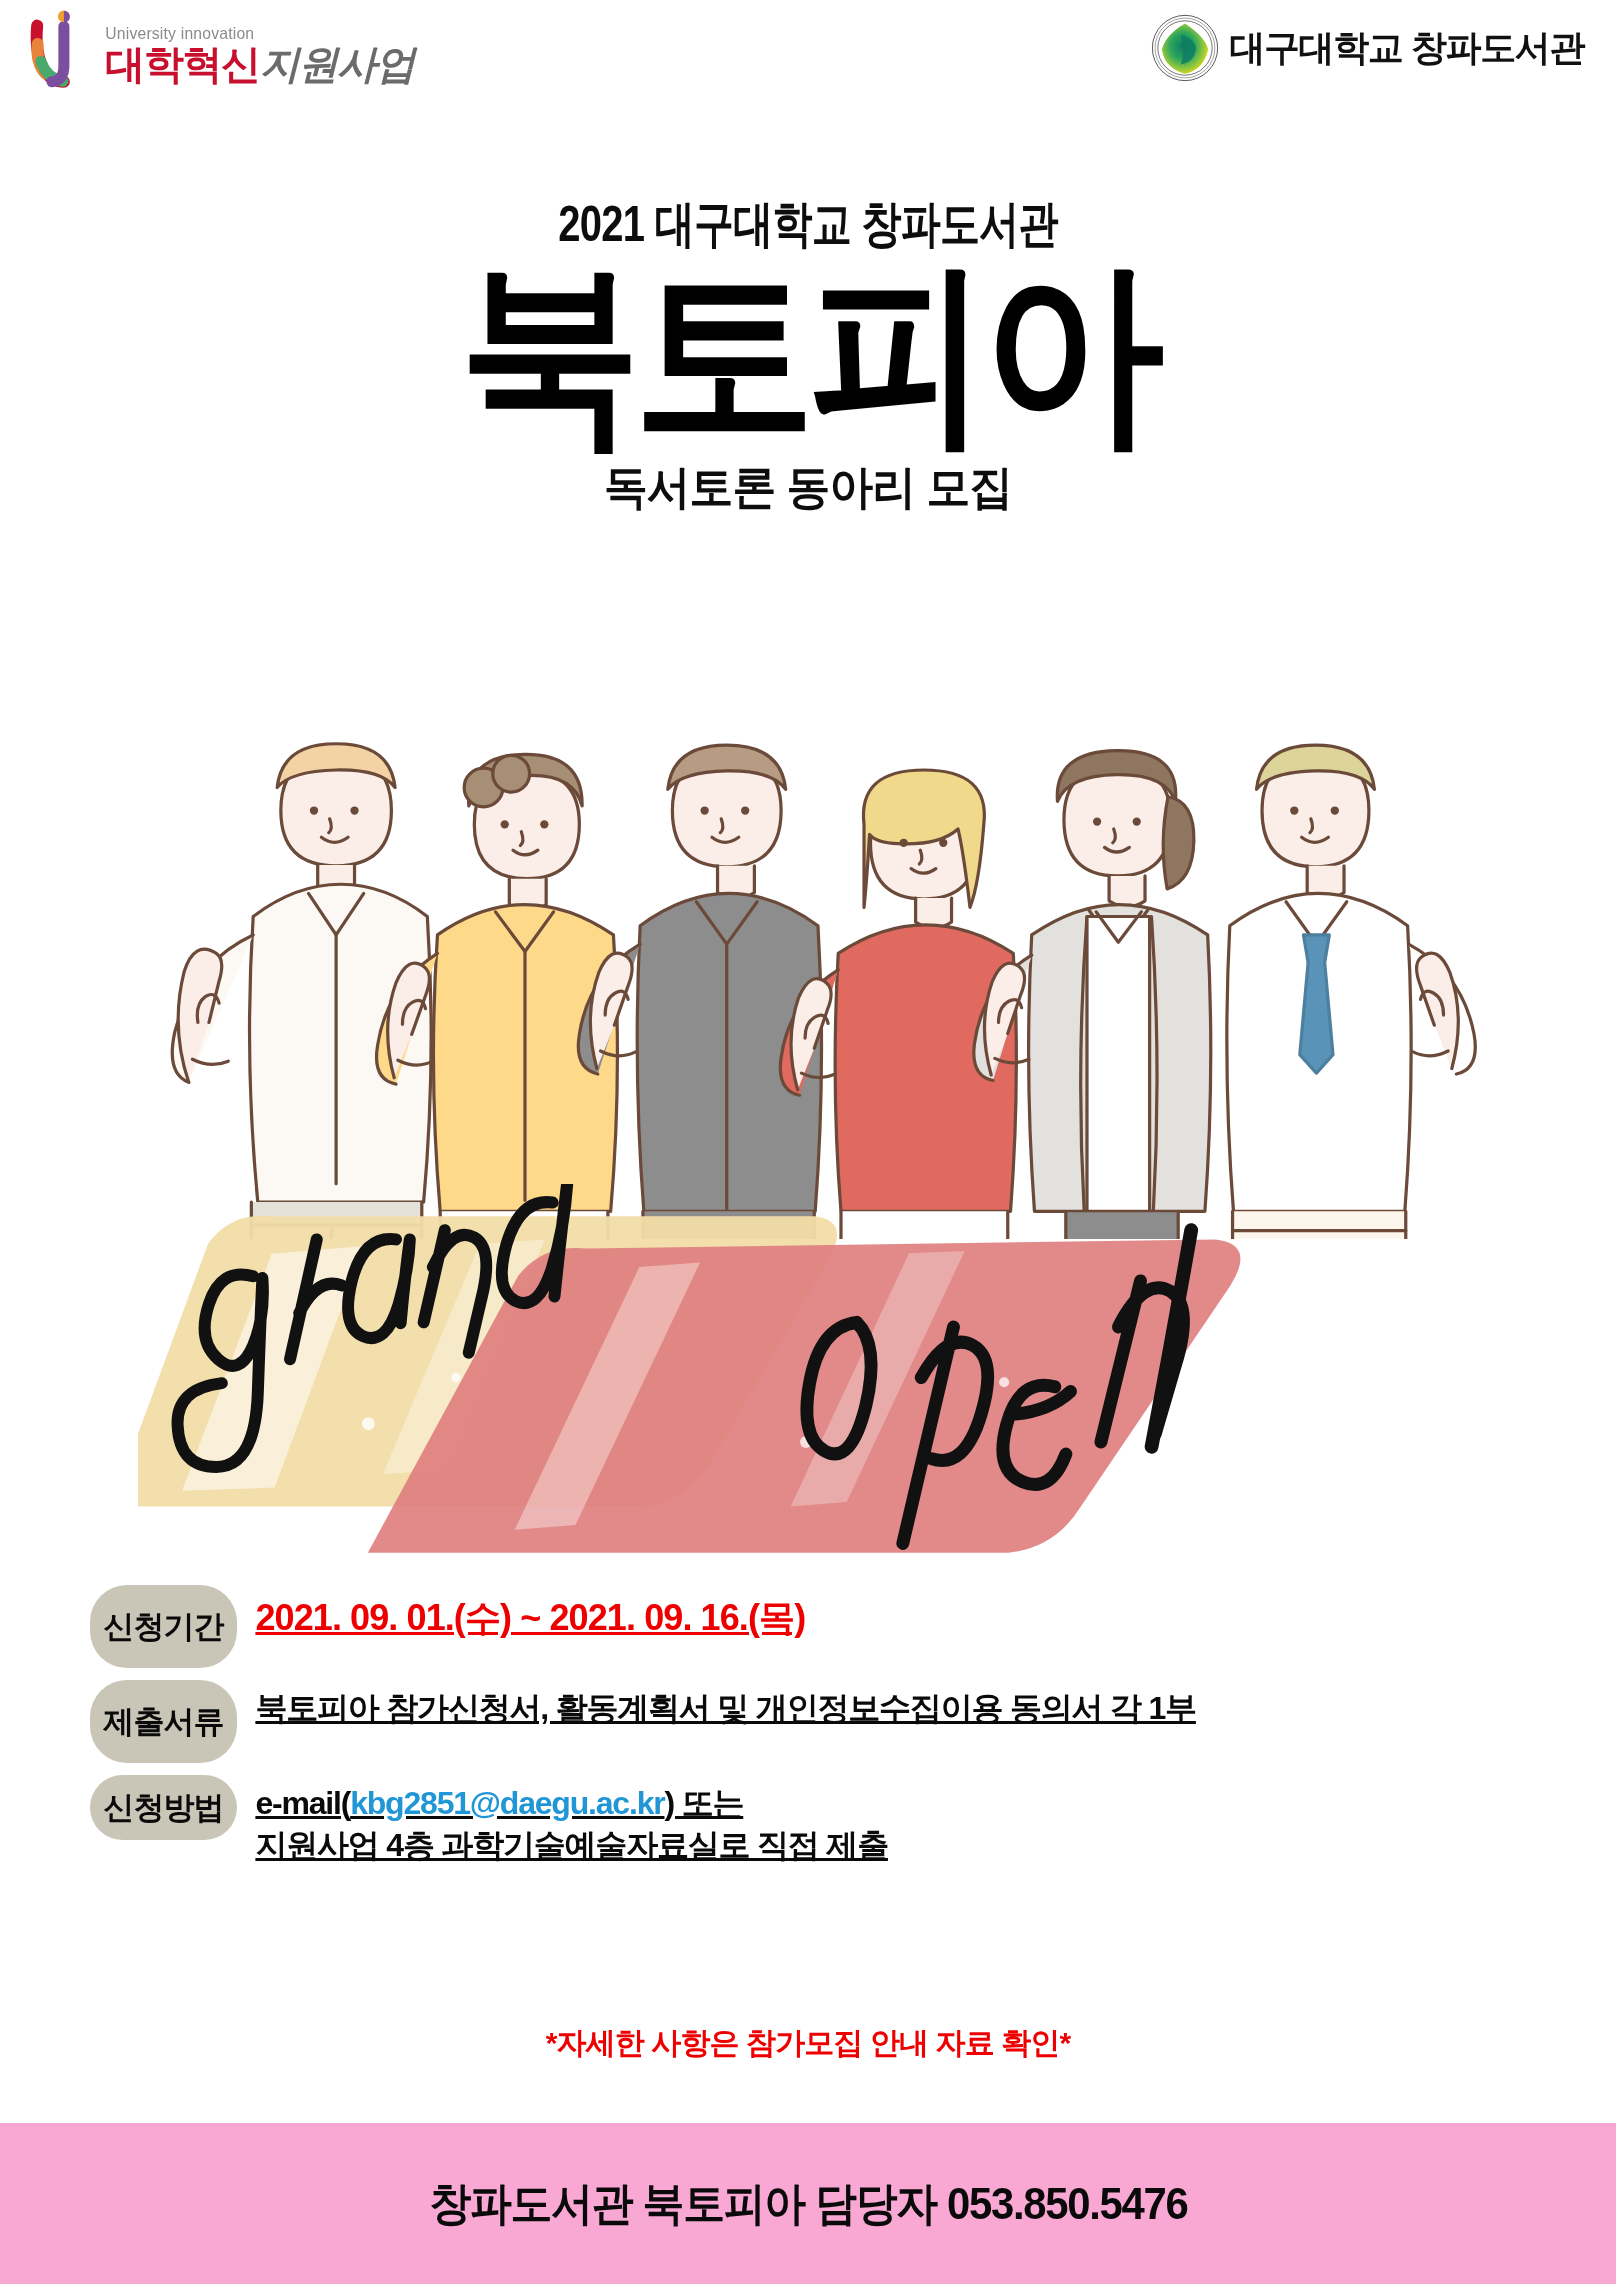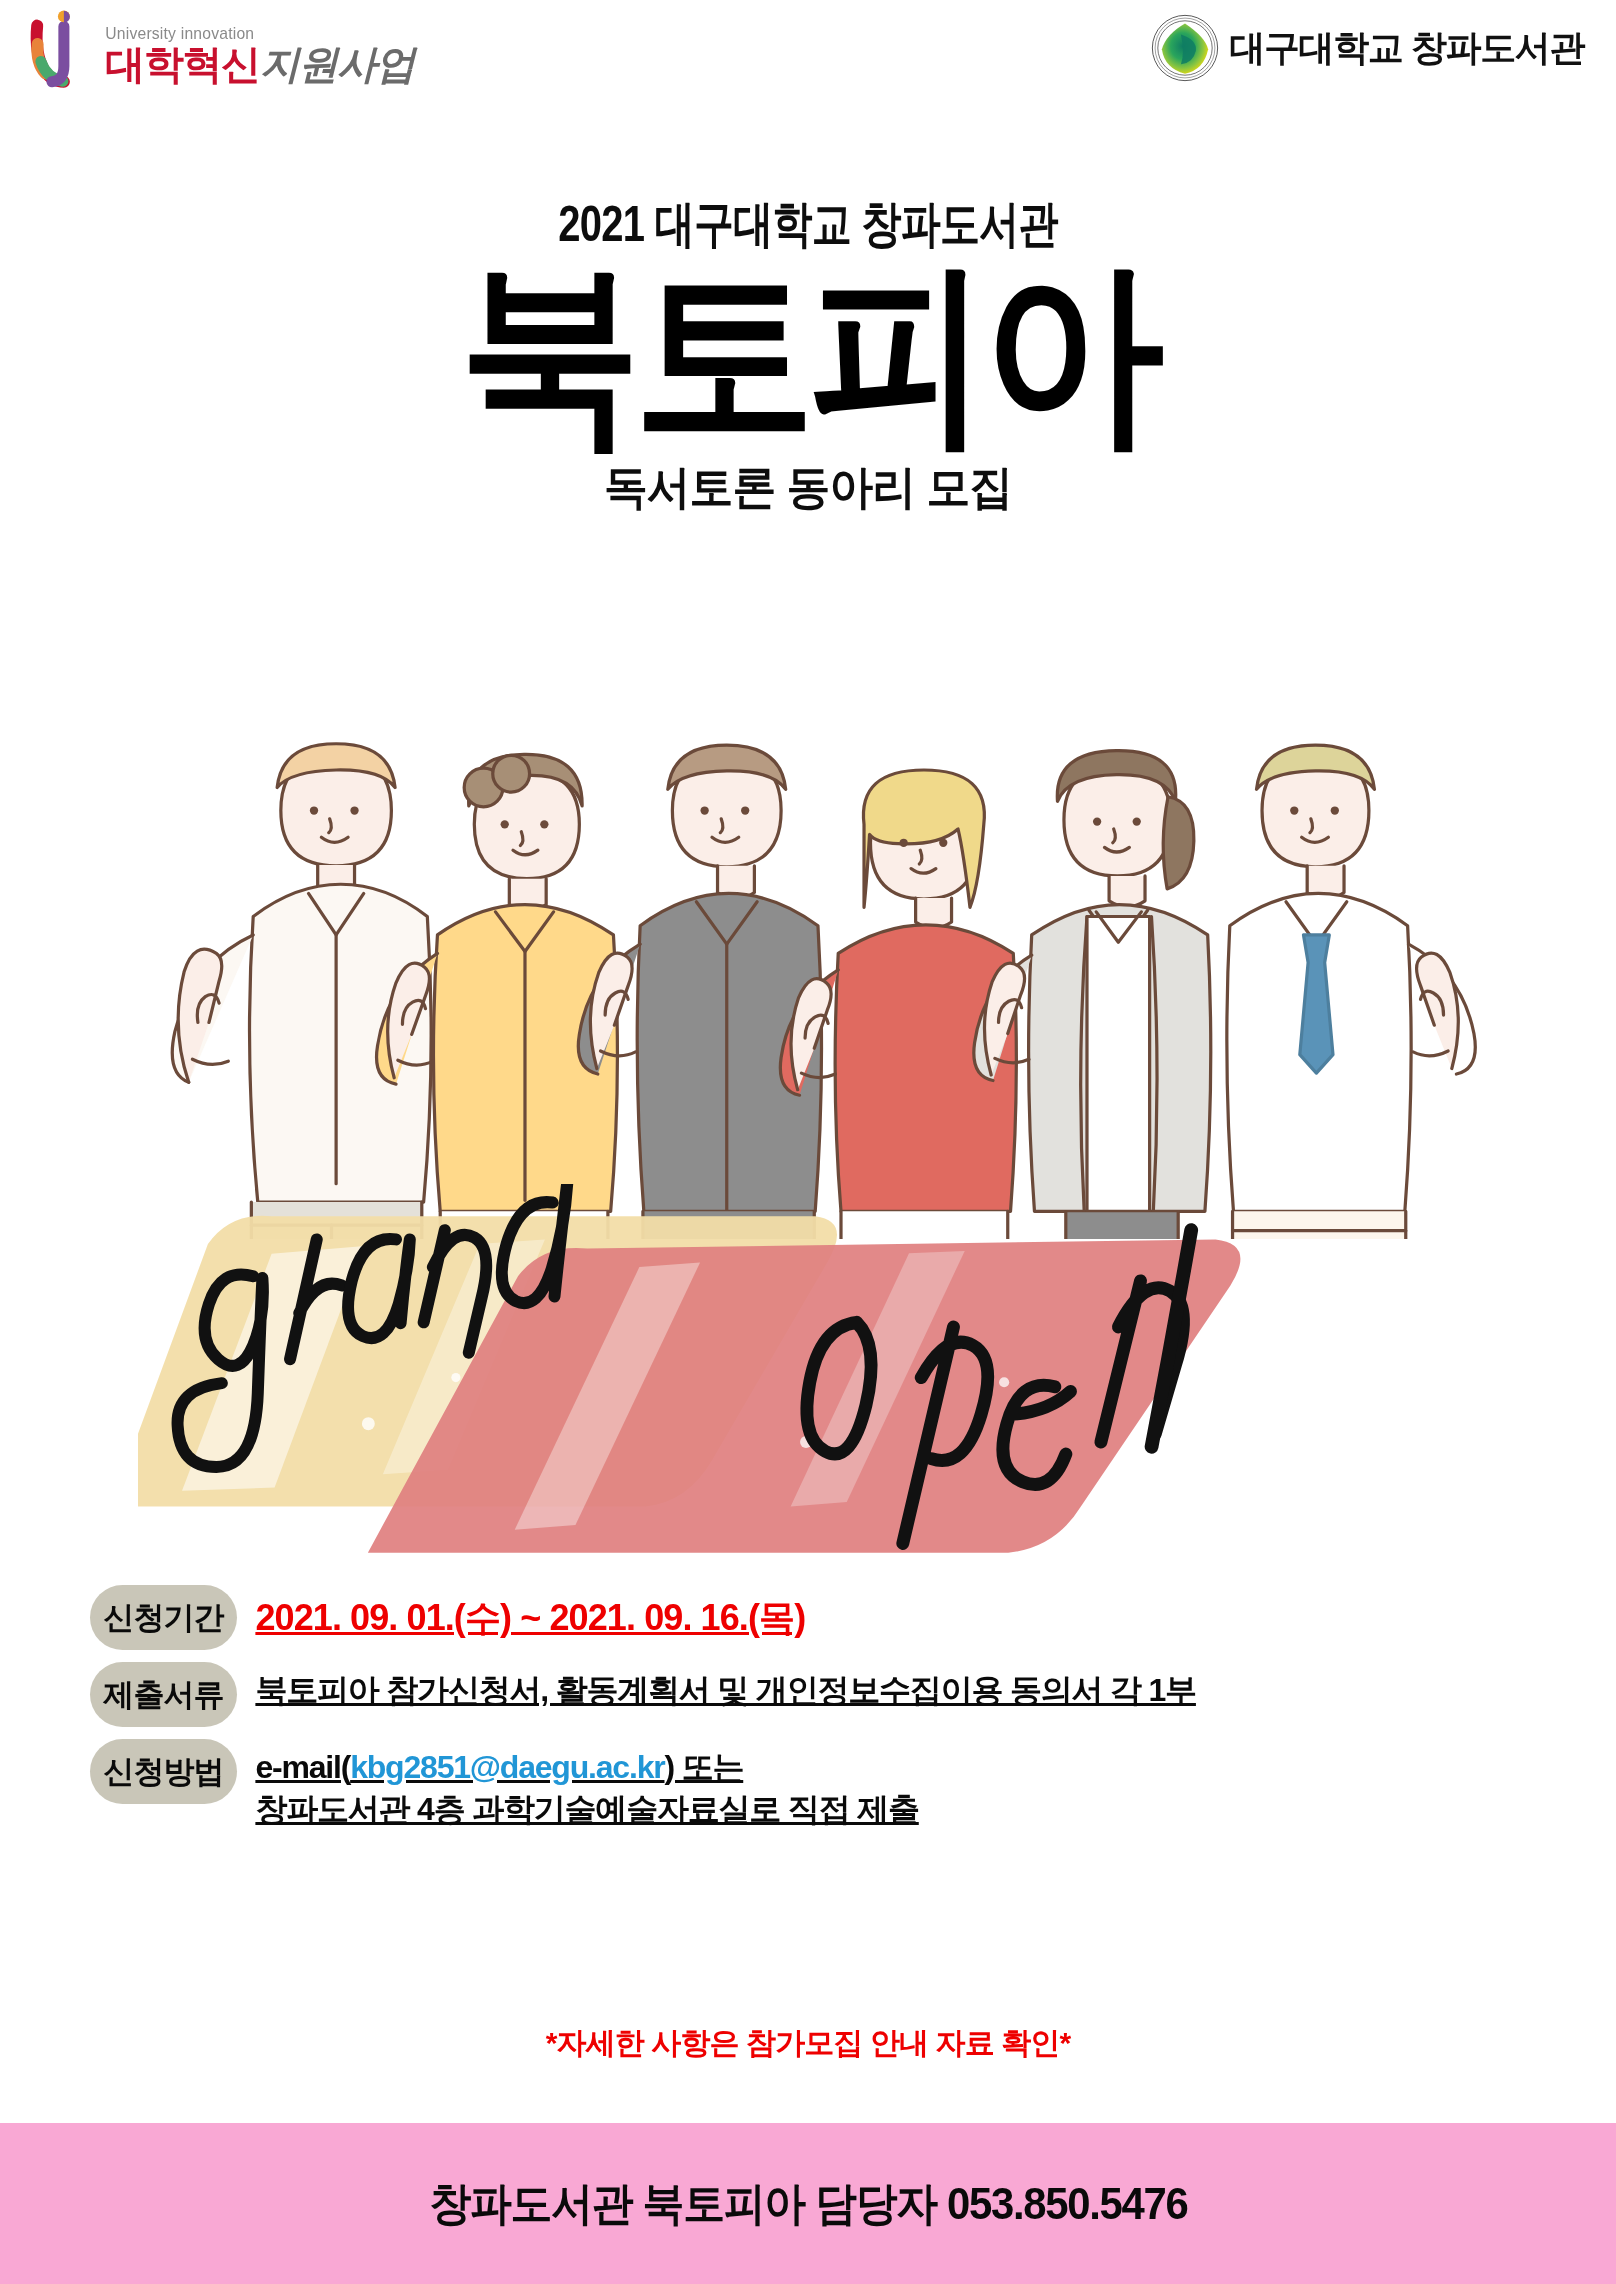--- a/index.html
+++ b/index.html
@@ -126,21 +126,21 @@
     width: 1465px;
   }
   .info-row {
     display: flex;
     align-items: flex-start;
     margin-bottom: 12px;
   }
   .badge {
     flex: none;
     width: 147px;
-    height: 65px;
+    height: 83px;
     border-radius: 37px;
     background: #c9c6b8;
     display: flex;
     align-items: center;
     justify-content: center;
     font-size: 31px;
     font-weight: 700;
     color: #0a0a0a;
     letter-spacing: -0.9px;
     margin-right: 18.4px;
@@ -421,21 +421,21 @@
 
     <div class="info-row">
       <div class="badge">제출서류</div>
       <div class="value">북토피아 참가신청서, 활동계획서 및 개인정보수집이용 동의서 각 1부</div>
     </div>
 
     <div class="info-row">
       <div class="badge tall">신청방법</div>
       <div class="value">
         <div><span>e-mail(</span><span class="link">kbg2851@daegu.ac.kr</span><span>) 또는</span></div>
-        <div>창파도서관 4층 과학기술예술자료실로 직접 제출</div>
+        <div>지원사업 4층 과학기술예술자료실로 직접 제출</div>
       </div>
     </div>
 
 
   </div>
 
   <div class="note">*자세한 사항은 참가모집 안내 자료 확인*</div>
 
   <div class="footer">
     <div class="footer-text">창파도서관 북토피아 담당자 053.850.5476</div>

